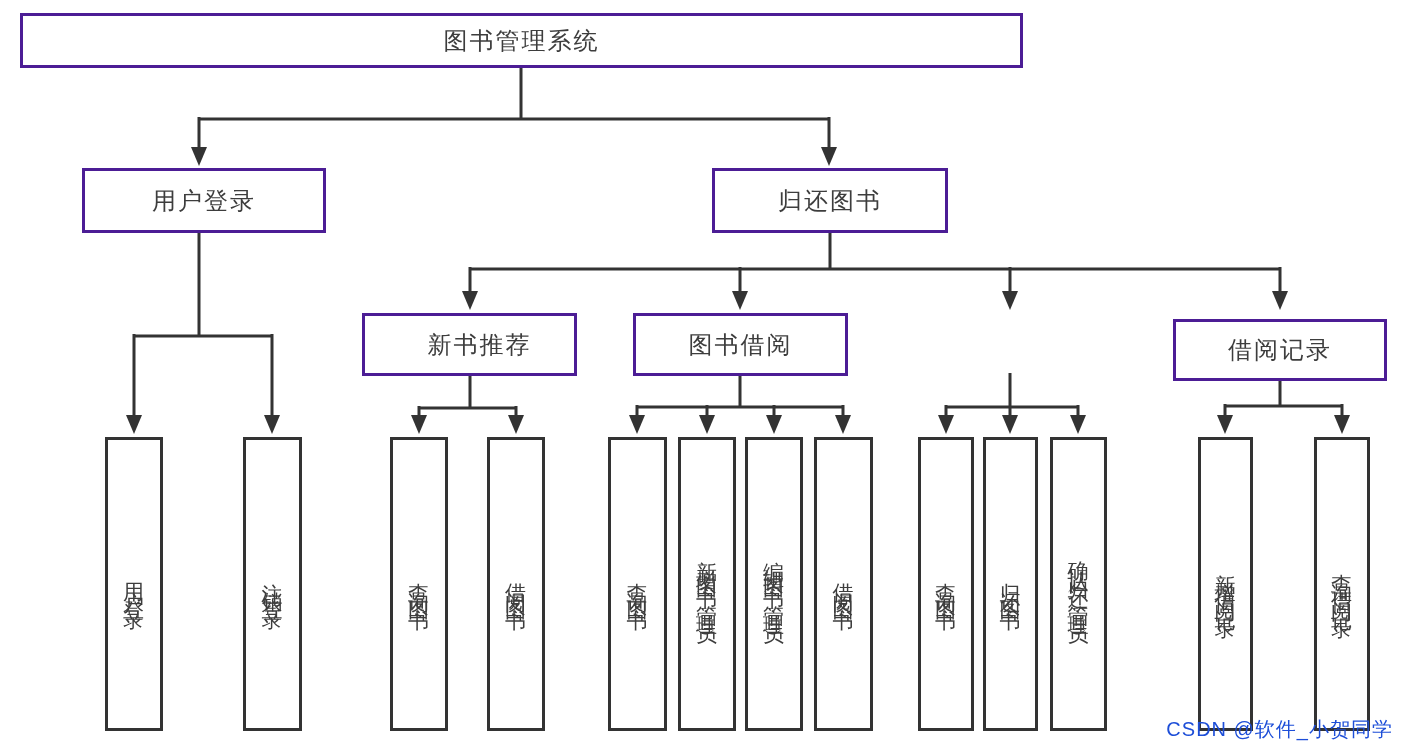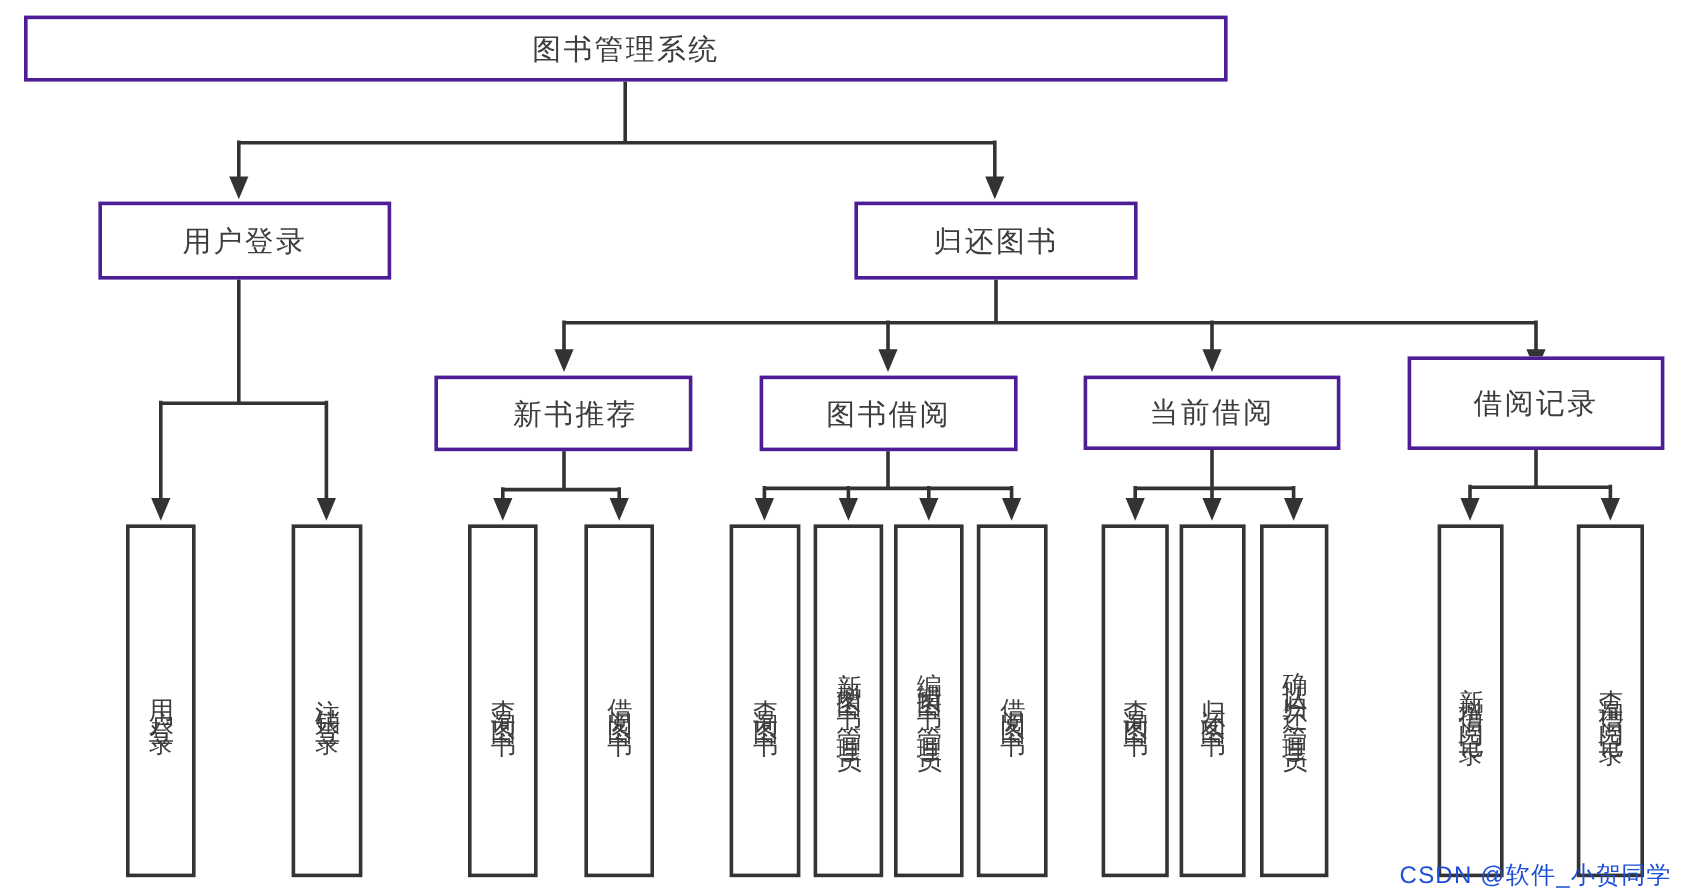--- a/index.html
+++ b/index.html
@@ -12,21 +12,21 @@
     position:absolute;border:3px solid #4c1d95;background:#ffffff;
     display:flex;align-items:center;justify-content:center;
     font-size:24px;color:#3d3d3d;letter-spacing:2px;box-sizing:border-box;
   }
   #n-root{left:20px;top:13px;width:1003px;height:55px;}
   #n-user{left:82px;top:168px;width:244px;height:65px;}
   #n-mgmt{left:712px;top:168px;width:236px;height:65px;}
   #n-rec{left:362px;top:313px;width:215px;height:63px;padding-left:20px;}
   #n-bor{left:633px;top:313px;width:215px;height:63px;align-items:center;}
   #n-cur{left:903px;top:313px;width:214px;height:62px;}
-  #n-log{left:1173px;top:297px;width:214px;height:78px;align-items:center;}
+  #n-log{left:1173px;top:319px;width:214px;height:62px;align-items:center;}
   .leaf{
     position:absolute;top:437px;height:294px;width:58px;
     border:3px solid #333333;background:#ffffff;box-sizing:border-box;
     display:flex;align-items:center;justify-content:center;
   }
   .leaf .vtext{
     writing-mode:vertical-rl;text-orientation:mixed;
     font-size:21px;letter-spacing:9px;line-height:1;color:#3d3d3d;
     white-space:nowrap;
   }
@@ -95,23 +95,20 @@
   <div class="node" id="n-mgmt">
     <span>归还图书</span>
   </div>
 
   <div class="node" id="n-rec">
     <span>新书推荐</span>
   </div>
   <div class="node" id="n-bor">
     <span>图书借阅</span>
   </div>
-  <div class="node" id="n-cur">
-    <span>当前借阅</span>
-  </div>
   <div class="node" id="n-log">
     <span>借阅记录</span>
   </div>
 
   <div class="leaf" id="l-a1">
     <span class="vtext">用户登录</span>
   </div>
   <div class="leaf" id="l-a2">
     <span class="vtext">注销登录</span>
   </div>

